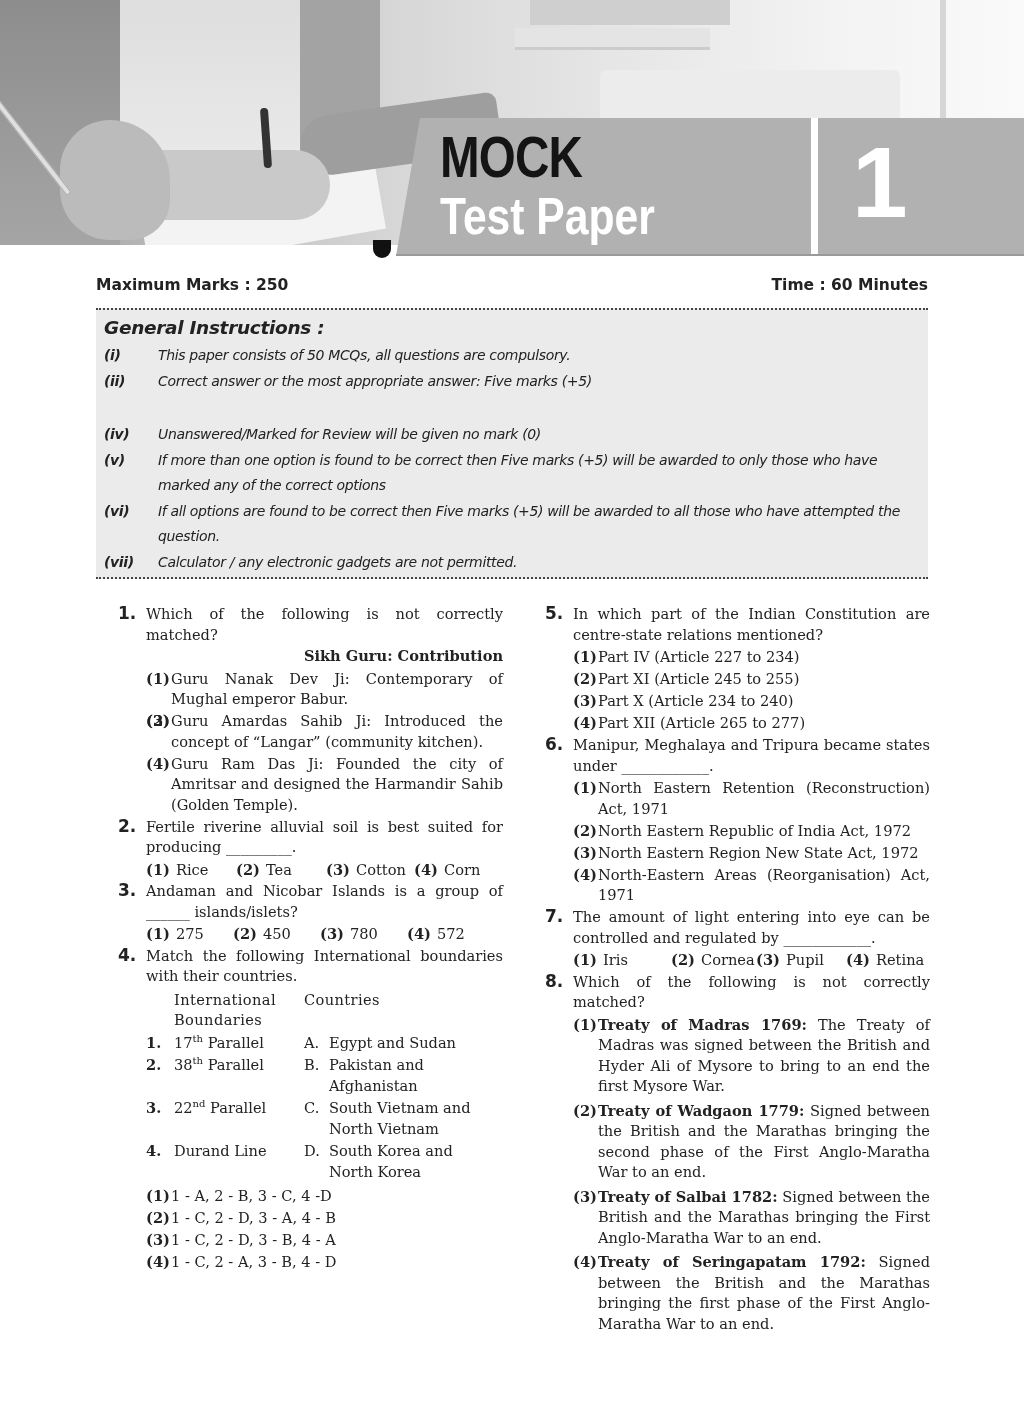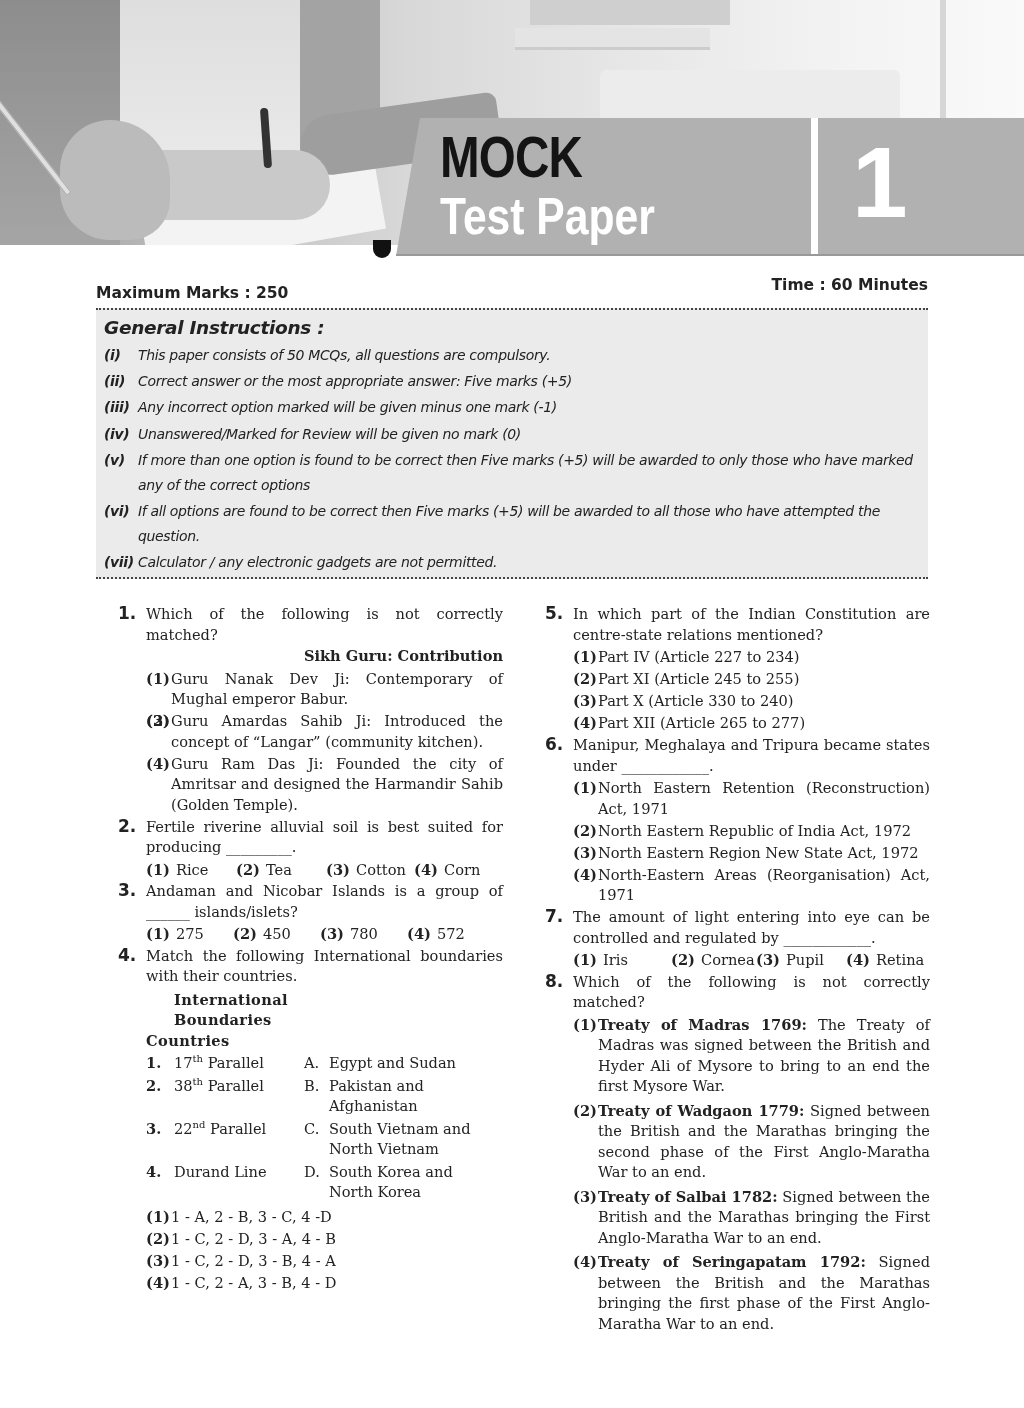--- a/index.html
+++ b/index.html
@@ -50,54 +50,54 @@
     position: absolute; left: 852px; top: 132px;
     font-family: "Liberation Sans", sans-serif; font-weight: 700; font-size: 100px; line-height: 1;
     color: #ffffff;
   }
 
   
   .meta {
     position: absolute; left: 96px; top: 276px; width: 832px; height: 24px;
     font-family: "DejaVu Sans", sans-serif; font-weight: 700; font-size: 15.5px; color: #222;
   }
-  .meta .left { position: absolute; left: 0; top: 8px; }
+  .meta .left { position: absolute; left: 0; top: 0; }
   .meta .right { position: absolute; right: 0; top: 0; }
 
   
   .instr {
     position: absolute; left: 96px; top: 308px; width: 832px; height: 271px;
     background: #ebebeb;
     border-top: 2px dotted #444; border-bottom: 2px dotted #444;
     font-family: "DejaVu Sans", sans-serif; font-style: italic; color: #222;
   }
   .instr-title { position: absolute; left: 8px; top: 7px; font-size: 18.5px; font-weight: 700; font-style: italic; letter-spacing: -0.3px; }
   .instr-item { position: absolute; left: 8px; width: 815px; font-size: 14px; line-height: 25px; letter-spacing: -0.35px; }
   .instr-item .num { position: absolute; left: 0; top: 0; font-weight: 700; }
-  .instr-item .txt { display: block; margin-left: 34px; }
+  .instr-item .txt { display: block; margin-left: 54px; }
 
   
   .col { position: absolute; top: 604px; font-size: 14.6px; line-height: 20.5px; color: #222; }
   .col-left { left: 118px; width: 385px; }
   .col-right { left: 545px; width: 385px; }
 
   .q { position: relative; padding-left: 28px; margin-bottom: 1px; }
   .q-num { position: absolute; left: 0; top: -1px; font-family: "DejaVu Sans", sans-serif; font-weight: 700; font-size: 17px; color: #222; }
   .q-text { display: block; text-align: justify; }
   .q-sub { display: block; font-weight: 700; margin-top: 1px; text-align: right; }
   .opts { margin-top: 2px; }
   .opt { position: relative; padding-left: 25px; text-align: justify; margin-bottom: 1.5px; }
   .opt-num { position: absolute; left: 0; top: 0; font-weight: 700; }
   .opt b { font-weight: 700; }
   .inline-opts { display: flex; margin-top: 2px; }
   .inline-opts .io { white-space: nowrap; }
   .inline-opts .io .opt-num { position: static; font-weight: 700; margin-right: 6px; }
 
   .match { margin-top: 3px; margin-left: 0; }
-  .match-head { display: flex; font-weight: 700; letter-spacing: 0.4px; flex-direction: column; }
+  .match-head { display: flex; font-weight: 400; letter-spacing: 0.4px; }
   .match-head .mh1 { width: 158px; padding-left: 28px; }
   .match-head .mh2 { width: 180px; }
   .match-row { display: flex; margin-top: 2px; }
   .match-row .mn { width: 28px; font-weight: 700; }
   .match-row .ml { width: 130px; }
   .match-row .mk { width: 25px; }
   .match-row .mr { width: 160px; }
   sup { font-size: 10px; line-height: 0; vertical-align: 6px; }
 </style>
 </head>
@@ -136,24 +136,20 @@
 <div class="instr">
   <div class="instr-title">General Instructions :</div>
   <div class="instr-item" style="top:33px">
       <span class="num">(i)</span>
       <span class="txt">This paper consists of 50 MCQs, all questions are compulsory.</span>
     </div>
   <div class="instr-item" style="top:59px">
       <span class="num">(ii)</span>
       <span class="txt">Correct answer or the most appropriate answer: Five marks (+5)</span>
     </div>
-  <div class="instr-item" style="top:85px">
-      <span class="num">(iii)</span>
-      <span class="txt">Any incorrect option marked will be given minus one mark (-1)</span>
-    </div>
   <div class="instr-item" style="top:112px">
       <span class="num">(iv)</span>
       <span class="txt">Unanswered/Marked for Review will be given no mark (0)</span>
     </div>
   <div class="instr-item" style="top:138px">
       <span class="num">(v)</span>
       <span class="txt">If more than one option is found to be correct then Five marks (+5) will be awarded to only those who have marked any of the correct options</span>
     </div>
   <div class="instr-item" style="top:189px">
       <span class="num">(vi)</span>
@@ -244,21 +240,21 @@
 </div>
 
 <div class="col col-right">
 
   <div class="q">
     <span class="q-num">5.</span>
     <span class="q-text">In which part of the Indian Constitution are centre-state relations mentioned?</span>
     <div class="opts">
       <div class="opt"><span class="opt-num">(1)</span><span>Part IV (Article 227 to 234)</span></div>
       <div class="opt"><span class="opt-num">(2)</span><span>Part XI (Article 245 to 255)</span></div>
-      <div class="opt"><span class="opt-num">(3)</span><span>Part X (Article 330 to 240)</span></div>
+      <div class="opt"><span class="opt-num">(3)</span><span>Part X (Article 234 to 240)</span></div>
       <div class="opt"><span class="opt-num">(4)</span><span>Part XII (Article 265 to 277)</span></div>
     </div>
   </div>
 
   <div class="q">
     <span class="q-num">6.</span>
     <span class="q-text">Manipur, Meghalaya and Tripura became states under ____________.</span>
     <div class="opts">
       <div class="opt"><span class="opt-num">(1)</span><span>North Eastern Retention (Reconstruction) Act, 1971</span></div>
       <div class="opt"><span class="opt-num">(2)</span><span>North Eastern Republic of India Act, 1972</span></div>

